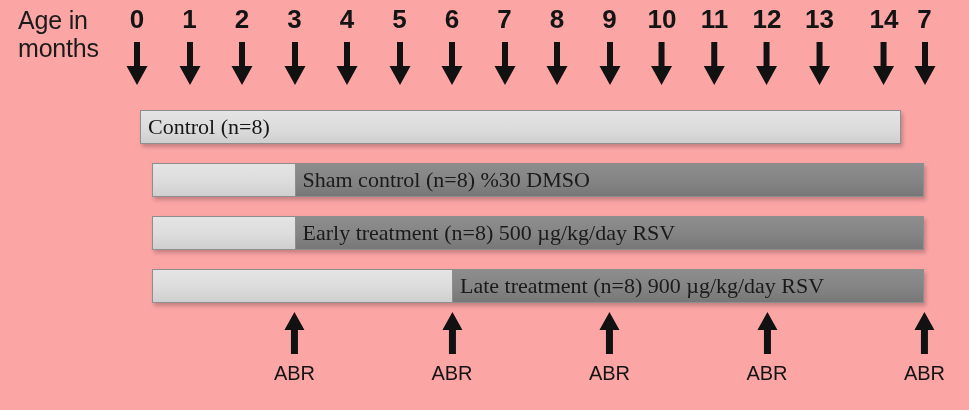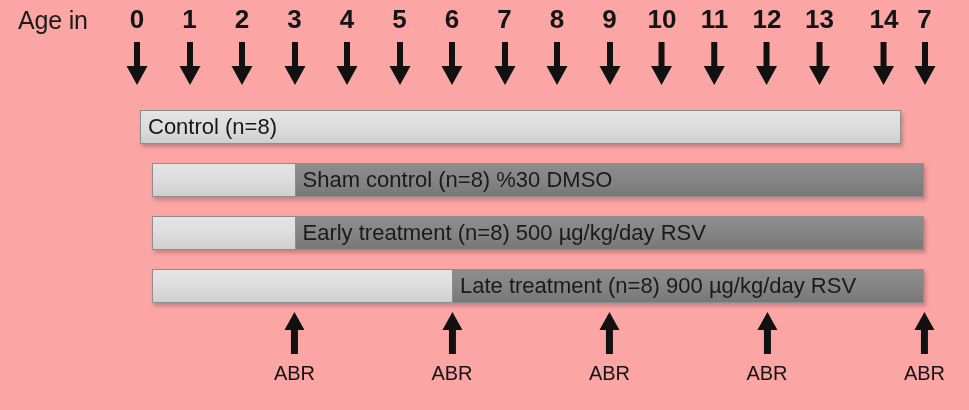--- a/index.html
+++ b/index.html
@@ -85,21 +85,21 @@
     background: linear-gradient(180deg, #e4e4e4 0%, #dcdcdc 55%, #cfcfcf 100%);
     flex: 1 1 auto;
     height: 100%;
     position: relative;
   }
   .bar-label {
     position: absolute;
     top: 0;
     height: 32px;
     line-height: 34px;
-    font-family: Liberation Sans, sans-serif;
+    font-family: Liberation Serif, serif;
     font-size: 22px;
     color: #161616;
     white-space: nowrap;
     pointer-events: none;
   }
   .bar-label.on-dark { color: #1a1a1a; }
 
   
   .abr-marker {
     position: absolute;
@@ -121,20 +121,21 @@
     white-space: nowrap;
   }
 </style>
 </head>
 <body>
 
 <div id="figure">
 
   <div id="axis-label">
     <span>Age in</span>
+    <span class="l2">months</span>
   </div>
 
   <div id="month-ticks">
       <div class="month-tick" style="left: 137px;">
         <div class="month-num">0</div>
         <svg class="down-arrow" viewBox="0 0 26 44" xmlns="http://www.w3.org/2000/svg">
           <path d="M10 0 h6 v24 h7.5 L13 43 L2.5 24 H10 Z" fill="#111111"></path>
         </svg>
       </div>
       <div class="month-tick" style="left: 189.5px;">

